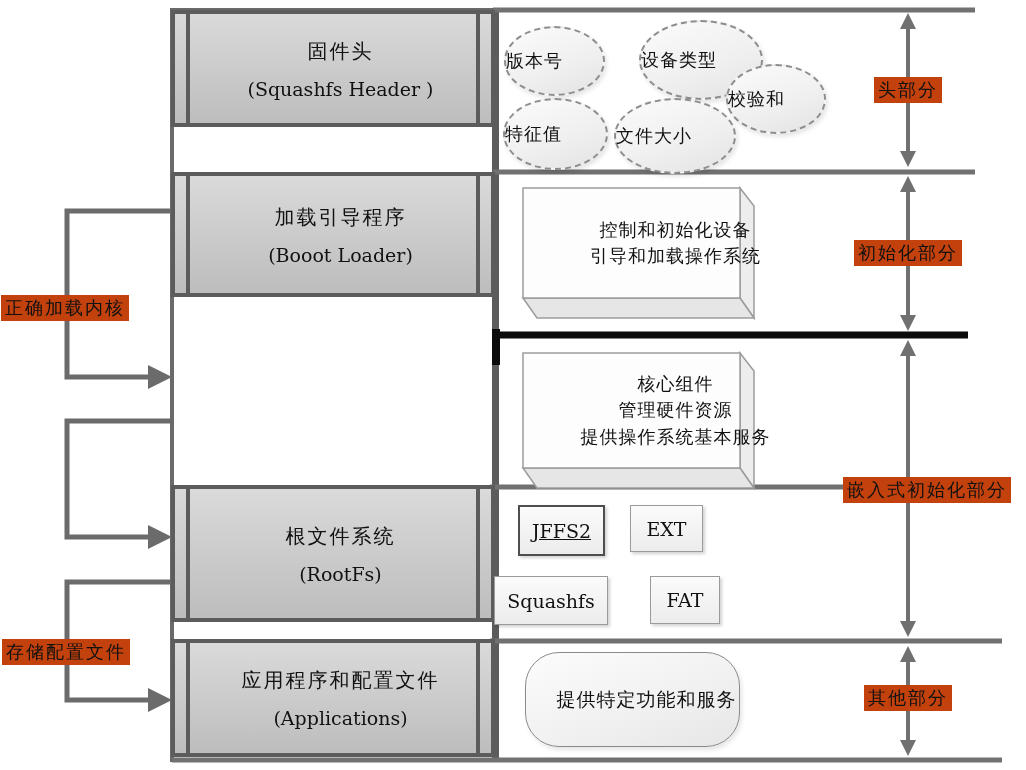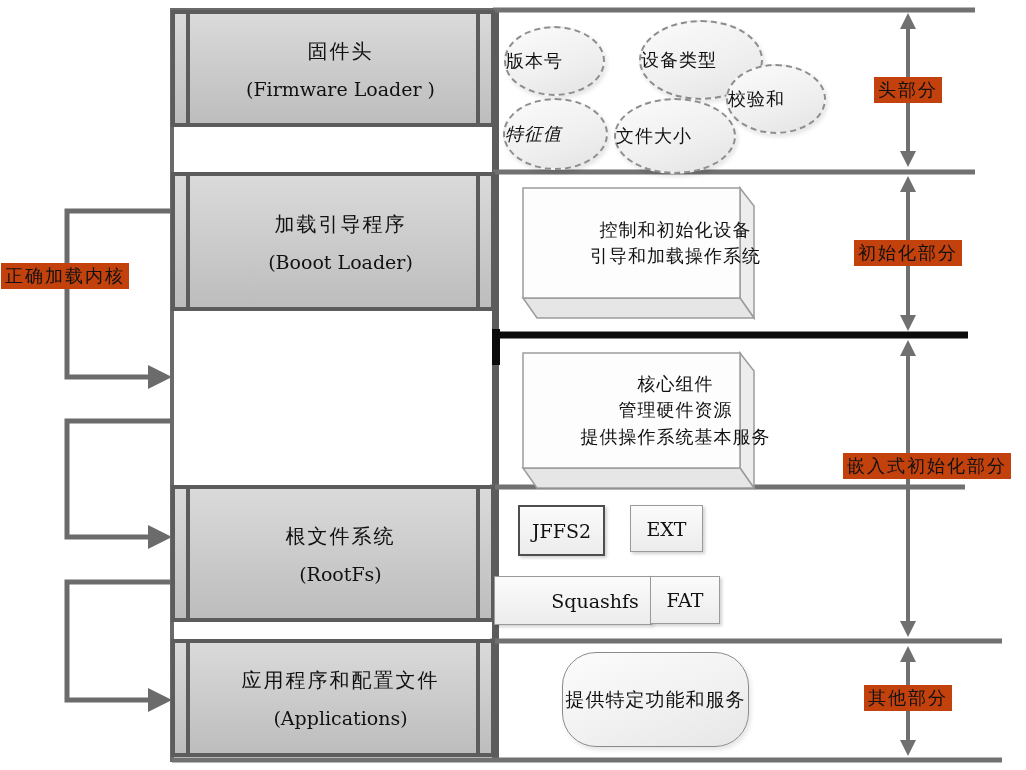--- a/index.html
+++ b/index.html
@@ -19,21 +19,21 @@
   .row .en{font-size:19px;}
   
   .ell{position:absolute;border:2px dashed #8d8d8d;border-radius:50%;
        background:linear-gradient(160deg,#fbfbfb 0%,#efefef 60%,#e3e3e3 100%);
        display:flex;align-items:center;justify-content:flex-start;font-size:18px;letter-spacing:1px;
        box-shadow:2px 3px 4px rgba(0,0,0,0.10);}
   
   .fsbox{position:absolute;border:1px solid #9a9a9a;background:linear-gradient(180deg,#fbfbfb,#ececec);
          display:flex;align-items:center;justify-content:center;font-size:19px;
          box-shadow:2px 2px 3px rgba(0,0,0,0.18);}
-  .fsbox.strong{border:2px solid #4e4e4e;}
+  .fsbox.strong{border:2px solid #4e4e4e;text-decoration:underline;}
   
   .roundbox{position:absolute;border:1.5px solid #8a8a8a;border-radius:34px;
             background:linear-gradient(160deg,#fcfcfc 0%,#f0f0f0 60%,#e6e6e6 100%);
             display:flex;align-items:center;justify-content:center;font-size:19px;letter-spacing:1px;
             box-shadow:2px 3px 4px rgba(0,0,0,0.10);}
   
   .slabtext{position:absolute;display:flex;flex-direction:column;align-items:center;
             justify-content:center;font-size:18px;line-height:1.45;letter-spacing:1px;margin-left:44px;}
   
   .lbl{position:absolute;background:#c2410c;font-size:18px;letter-spacing:2px;
@@ -98,23 +98,23 @@
       <polygon points="740,353 754,371 754,488 740,468" fill="#ededed"></polygon>
       <polygon points="523,468 740,468 754,488 537,488" fill="#e6e6e6"></polygon>
       <rect x="523" y="353" width="217" height="115" fill="#fdfdfd"></rect>
     </g>
   </svg>
 
   <div class="blackseg abs" style="left:492px;top:329px;width:8px;height:36px;"></div>
 
   <div class="row" style="top:10px;height:117px;">
     <span class="zh">固件头</span>
-    <span class="en">(Firmware Loader )</span>
+    <span class="en">(Squashfs Header )</span>
   </div>
-  <div class="row" style="top:172px;height:139px;justify-content:center;">
+  <div class="row" style="top:172px;height:125px;justify-content:center;">
     <span class="zh">加载引导程序</span>
     <span class="en">(Booot Loader)</span>
   </div>
   <div class="row" style="top:485px;height:137px;">
     <span class="zh">根文件系统</span>
     <span class="en">(RootFs)</span>
   </div>
   <div class="row" style="top:639px;height:118px;">
     <span class="zh">应用程序和配置文件</span>
     <span class="en">(Applications)</span>
@@ -122,21 +122,21 @@
 
   <div class="ell" style="left:504px;top:26px;width:97px;height:66px;">
     <span>版本号</span>
   </div>
   <div class="ell" style="left:639px;top:20px;width:120px;height:76px;">
     <span>设备类型</span>
   </div>
   <div class="ell" style="left:726px;top:64px;width:96px;height:66px;">
     <span>校验和</span>
   </div>
-  <div class="ell" style="left:503px;top:98px;width:101px;height:68px;font-style:italic;">
+  <div class="ell" style="left:503px;top:98px;width:101px;height:68px;">
     <span>特征值</span>
   </div>
   <div class="ell" style="left:614px;top:98px;width:118px;height:72px;">
     <span>文件大小</span>
   </div>
 
   <div class="slabtext" style="left:523px;top:188px;width:217px;height:110px;">
     <span>控制和初始化设备</span>
     <span>引导和加载操作系统</span>
   </div>
@@ -145,31 +145,32 @@
     <span>管理硬件资源</span>
     <span>提供操作系统基本服务</span>
   </div>
 
   <div class="fsbox strong" style="left:518px;top:505px;width:83px;height:47px;">
     <span>JFFS2</span>
   </div>
   <div class="fsbox" style="left:630px;top:505px;width:71px;height:45px;">
     <span>EXT</span>
   </div>
-  <div class="fsbox" style="left:494px;top:576px;width:112px;height:47px;padding-left:44px;">
+  <div class="fsbox" style="left:494px;top:576px;width:112px;height:47px;">
     <span>Squashfs</span>
   </div>
   <div class="fsbox" style="left:650px;top:576px;width:68px;height:46px;">
     <span>FAT</span>
   </div>
 
-  <div class="roundbox" style="left:562px;top:652px;width:185px;height:93px;">
+  <div class="roundbox" style="left:525px;top:652px;width:185px;height:93px;padding-left:28px;">
     <span>提供特定功能和服务</span>
   </div>
 
-  <div class="lbl" style="left:65px;top:276px;">正确加载内核</div>
+  <div class="lbl" style="left:65px;top:308px;">正确加载内核</div>
+  <div class="lbl" style="left:66px;top:652px;">存储配置文件</div>
 
   <div class="lbl" style="left:908px;top:90px;">头部分</div>
   <div class="lbl" style="left:908px;top:253px;">初始化部分</div>
-  <div class="lbl left-anchor" style="left:843px;top:466px;">嵌入式初始化部分</div>
+  <div class="lbl left-anchor" style="left:843px;top:490px;">嵌入式初始化部分</div>
   <div class="lbl" style="left:908px;top:698px;">其他部分</div>
 
 </div>
 
 </body></html>

